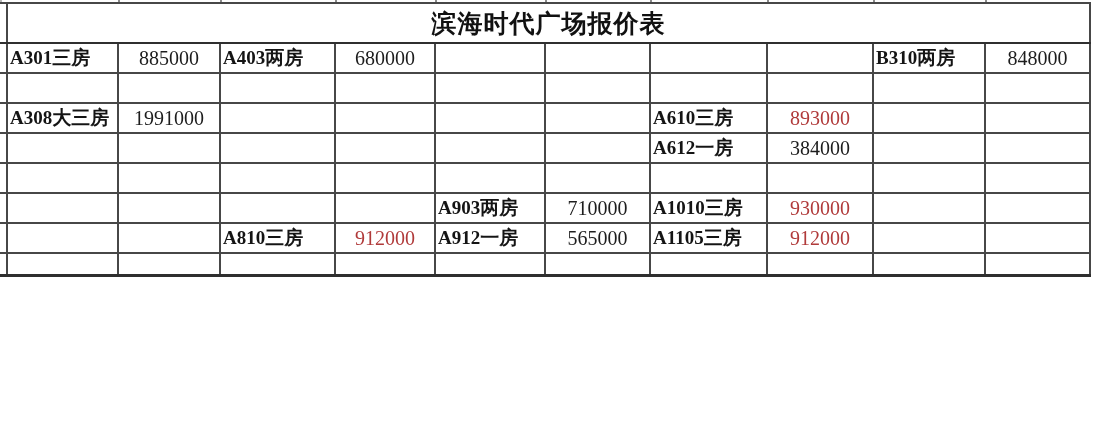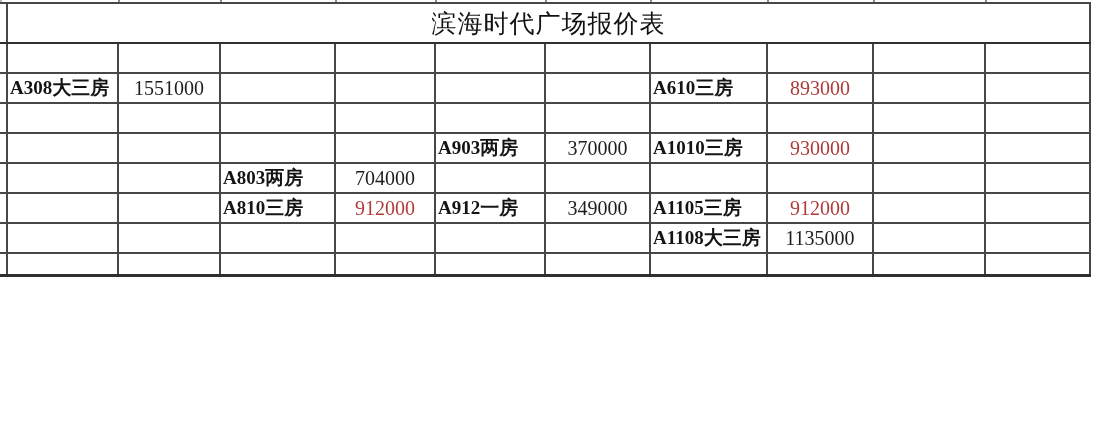--- a/index.html
+++ b/index.html
@@ -26,21 +26,21 @@
     padding:0;height:28px;
     overflow:hidden;white-space:nowrap;
     vertical-align:middle;
     background:#fff;
   }
   
   td.gutter{border-left:none;background:#fff;}
   tr.title-row td{height:38px;border-bottom:2px solid #2f2f2f;}
   tr.title-row td.title{
     font-family:"Liberation Sans","DejaVu Sans",sans-serif;
-    font-weight:normal;font-size:25px;letter-spacing:1px;
+    font-weight:bold;font-size:25px;letter-spacing:1px;
     text-align:center;color:#111;
   }
   td.unit{
     font-weight:bold;font-size:19px;
     text-align:left;padding-left:2px;color:#141414;
   }
   td.price{
     font-weight:normal;font-size:20px;
     text-align:center;color:#1d1d1d;
   }
@@ -77,43 +77,69 @@
         <col style="width: 106px;">
         <col style="width: 112px;">
         <col style="width: 105px;">
       </colgroup>
     <tbody>
       <tr class="title-row">
         <td class="gutter"></td>
         <td class="title" colspan="10">滨海时代广场报价表</td>
       </tr>
 
+    <tr>
+          <td class="gutter"></td>
+          <td class="unit">A301三房</td>
+          <td class="price">885000</td>
+          <td class="unit">A403两房</td>
+          <td class="price">680000</td>
+          <td class="unit"></td>
+          <td class="price"></td>
+          <td class="unit"></td>
+          <td class="price"></td>
+          <td class="unit">B310两房</td>
+          <td class="price">848000</td>
+        </tr>
         <tr>
           <td class="gutter"></td>
           <td class="unit"></td>
           <td class="price"></td>
           <td class="unit"></td>
           <td class="price"></td>
           <td class="unit"></td>
           <td class="price"></td>
           <td class="unit"></td>
           <td class="price"></td>
           <td class="unit"></td>
           <td class="price"></td>
         </tr>
         <tr>
           <td class="gutter"></td>
           <td class="unit">A308大三房</td>
-          <td class="price">1551000</td>
+          <td class="price">1991000</td>
           <td class="unit"></td>
           <td class="price"></td>
           <td class="unit"></td>
           <td class="price"></td>
           <td class="unit">A610三房</td>
           <td class="price hl">893000</td>
+          <td class="unit"></td>
+          <td class="price"></td>
+        </tr>
+        <tr>
+          <td class="gutter"></td>
+          <td class="unit"></td>
+          <td class="price"></td>
+          <td class="unit"></td>
+          <td class="price"></td>
+          <td class="unit"></td>
+          <td class="price"></td>
+          <td class="unit">A612一房</td>
+          <td class="price">384000</td>
           <td class="unit"></td>
           <td class="price"></td>
         </tr>
         <tr>
           <td class="gutter"></td>
           <td class="unit"></td>
           <td class="price"></td>
           <td class="unit"></td>
           <td class="price"></td>
           <td class="unit"></td>
@@ -123,62 +149,36 @@
           <td class="unit"></td>
           <td class="price"></td>
         </tr>
         <tr>
           <td class="gutter"></td>
           <td class="unit"></td>
           <td class="price"></td>
           <td class="unit"></td>
           <td class="price"></td>
           <td class="unit">A903两房</td>
-          <td class="price">370000</td>
+          <td class="price">710000</td>
           <td class="unit">A1010三房</td>
           <td class="price hl">930000</td>
-          <td class="unit"></td>
-          <td class="price"></td>
-        </tr>
-        <tr>
-          <td class="gutter"></td>
-          <td class="unit"></td>
-          <td class="price"></td>
-          <td class="unit">A803两房</td>
-          <td class="price">704000</td>
-          <td class="unit"></td>
-          <td class="price"></td>
-          <td class="unit"></td>
-          <td class="price"></td>
           <td class="unit"></td>
           <td class="price"></td>
         </tr>
         <tr>
           <td class="gutter"></td>
           <td class="unit"></td>
           <td class="price"></td>
           <td class="unit">A810三房</td>
           <td class="price hl">912000</td>
           <td class="unit">A912一房</td>
-          <td class="price">349000</td>
+          <td class="price">565000</td>
           <td class="unit">A1105三房</td>
           <td class="price hl">912000</td>
-          <td class="unit"></td>
-          <td class="price"></td>
-        </tr>
-        <tr>
-          <td class="gutter"></td>
-          <td class="unit"></td>
-          <td class="price"></td>
-          <td class="unit"></td>
-          <td class="price"></td>
-          <td class="unit"></td>
-          <td class="price"></td>
-          <td class="unit">A1108大三房</td>
-          <td class="price">1135000</td>
           <td class="unit"></td>
           <td class="price"></td>
         </tr>
         <tr class="last">
           <td class="gutter"></td>
           <td class="unit"></td>
           <td class="price"></td>
           <td class="unit"></td>
           <td class="price"></td>
           <td class="unit"></td>

